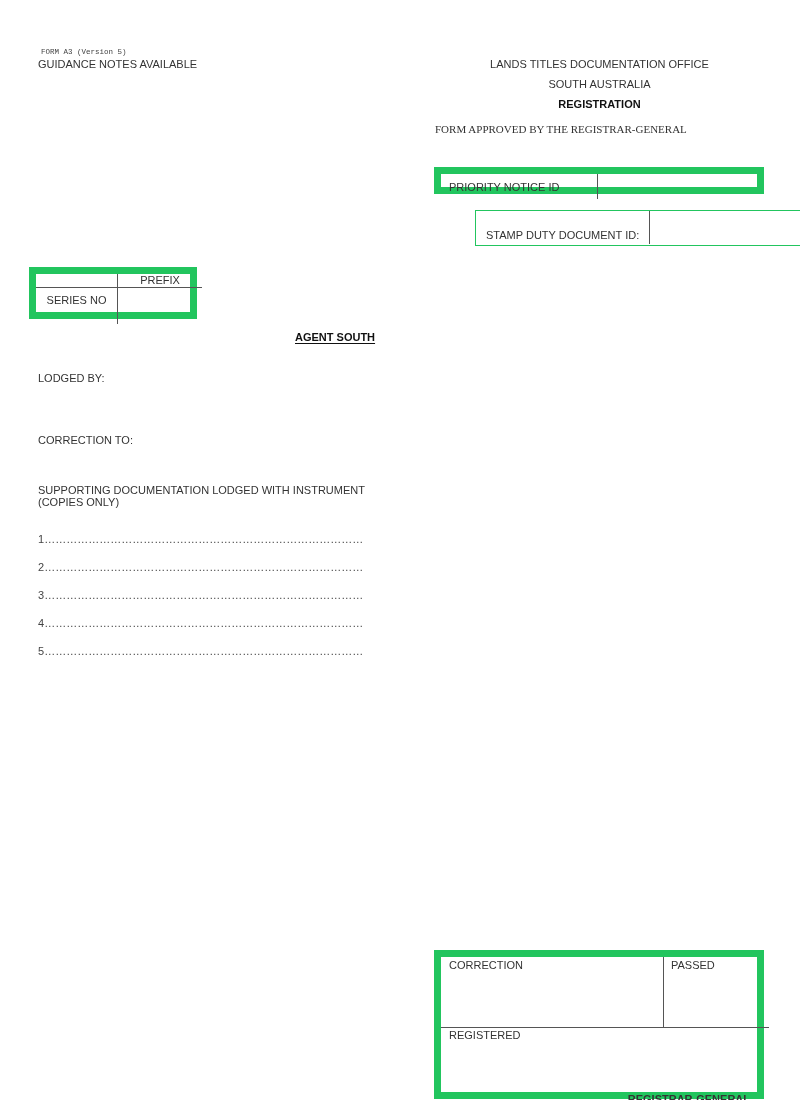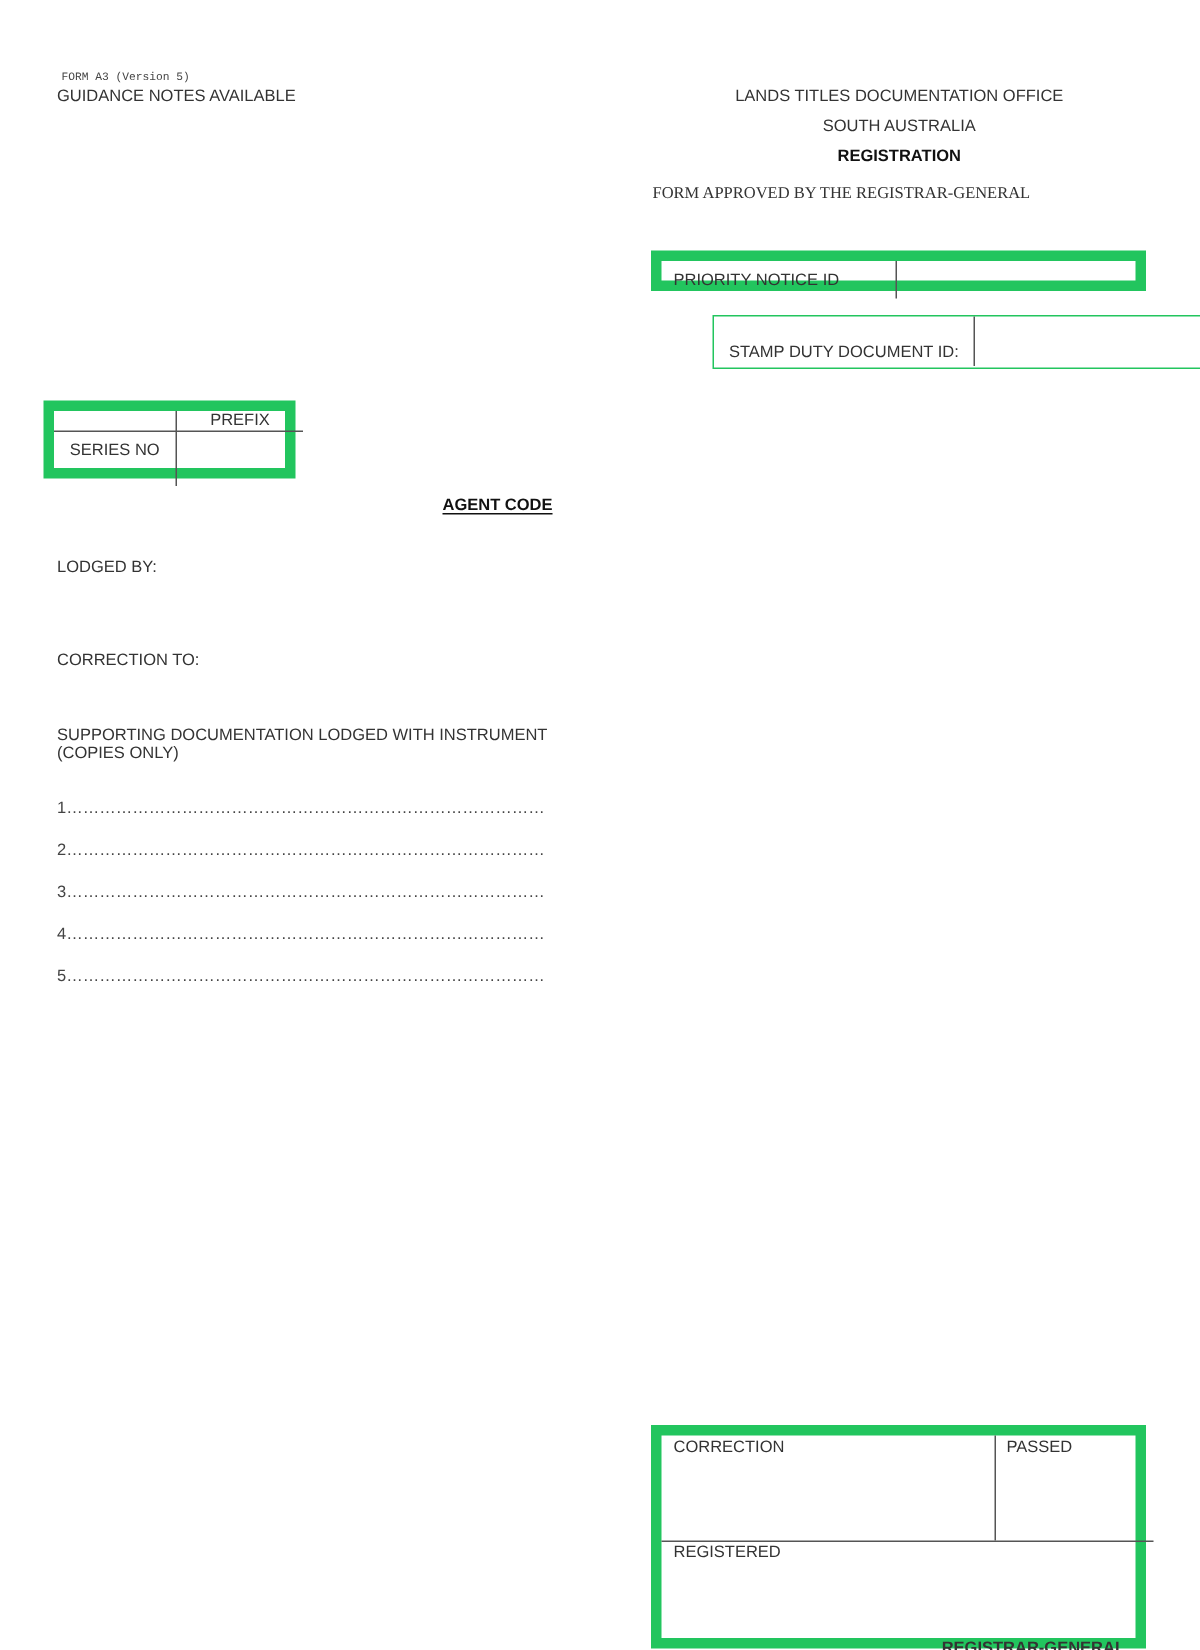--- a/index.html
+++ b/index.html
@@ -39,21 +39,21 @@
 
 <div class="box" style="left:29px; top:267px; width:168px; height:52px;">
   <div class="cell t" style="left:0; top:0; width:81px; height:13px; text-align:center; line-height:13px;margin-top:20px;">SERIES NO</div>
   <div class="cell t" style="left:82px; top:0; width:84px; height:13px; text-align:center; line-height:13px;">PREFIX</div>
   <div class="cell" style="left:0; top:13px; width:166px; height:1px; background:#555;"></div>
   <div class="cell" style="left:81px; top:0; width:1px; height:50px; background:#555;"></div>
   <div class="cell t" style="left:0; top:14px; width:81px; height:36px;"></div>
   <div class="cell t" style="left:82px; top:14px; width:84px; height:36px;"></div>
 </div>
 
-<div class="abs t bold ul" style="left:295px; top:331px;">AGENT CODE</div>
+<div class="abs t bold ul" style="left:295px; top:331px;">AGENT SOUTH</div>
 
 <div class="abs t" style="left:38px; top:372px;">LODGED BY:</div>
 
 <div class="abs t" style="left:38px; top:434px;">CORRECTION TO:</div>
 
 <div class="abs t" style="left:38px; top:484px;">SUPPORTING DOCUMENTATION LODGED WITH INSTRUMENT</div>
 <div class="abs t" style="left:38px; top:496px;">(COPIES ONLY)</div>
 
 <div class="abs" style="left:38px; top:529px; width:330px; overflow:hidden;">
   <span class="dots">1</span><span class="dots">……………………………………………………………………………</span>

